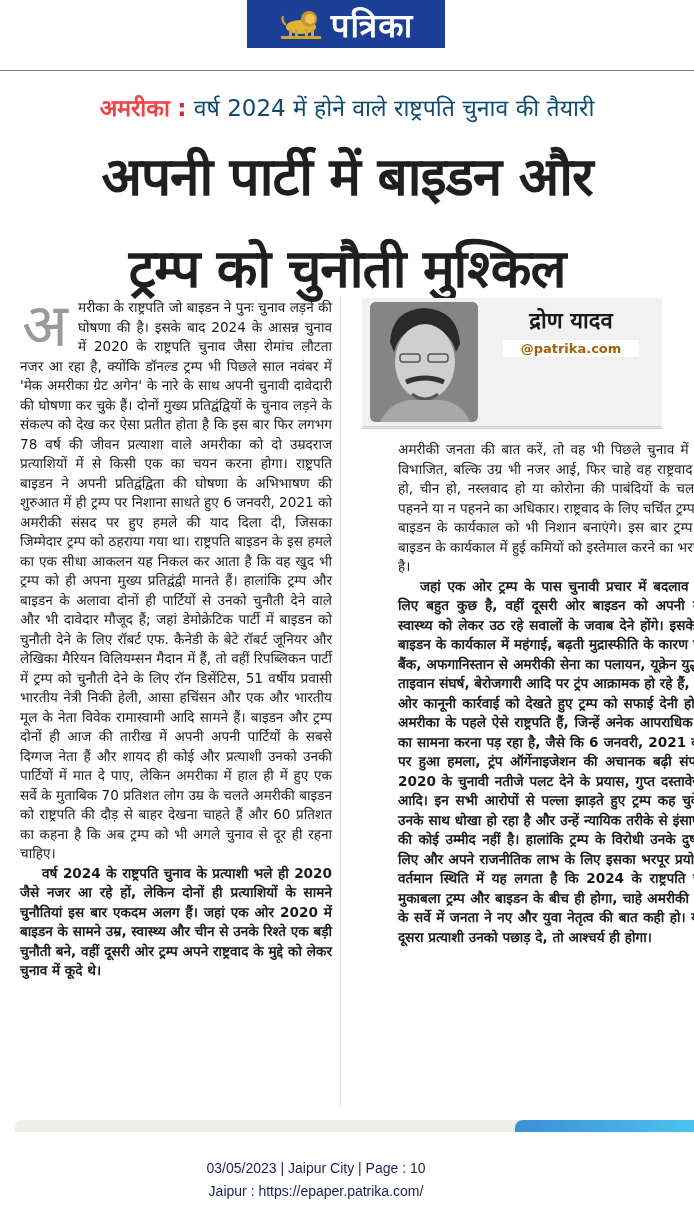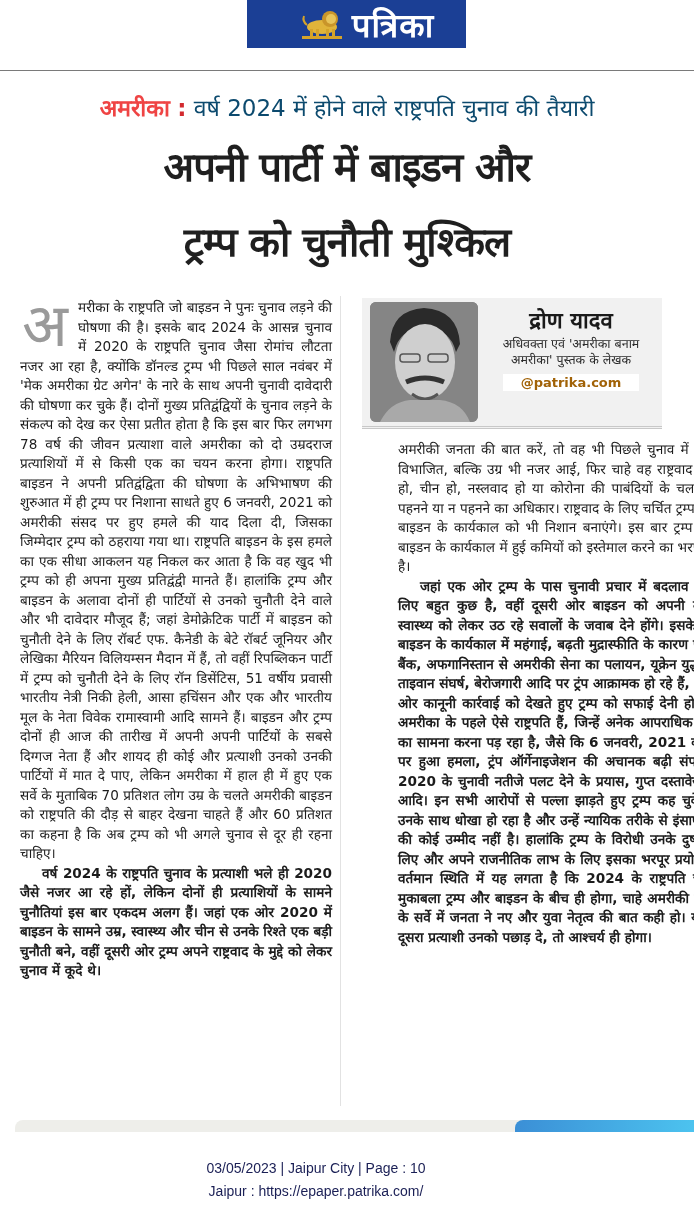--- a/index.html
+++ b/index.html
@@ -1,27 +1,27 @@
 <!DOCTYPE html>
 <html><head>
 <meta charset="utf-8">
 <style>
   html, body { margin: 0; padding: 0; background: #ffffff; }
   body { width: 694px; height: 1232px; position: relative; overflow: hidden; font-family: "DejaVu Sans", sans-serif; color: #1a1a1a; }
-  .masthead { position: absolute; left: 247px; top: 0; width: 198px; height: 48px; background: #1b3f95; display: flex; align-items: center; justify-content: center; gap: 8px; padding-left: 21px; }
+  .masthead { position: absolute; left: 247px; top: 0; width: 198px; height: 48px; background: #1b3f95; display: flex; align-items: center; justify-content: center; gap: 8px; }
   .lion { width: 44px; height: 34px; }
   .brand { color: #ffffff; font-size: 33px; font-weight: bold; font-family: "DejaVu Sans", sans-serif; letter-spacing: 1px; }
   .top-rule { position: absolute; left: 0; top: 70px; width: 694px; height: 1px; background: #7a7a7a; }
   .kicker { position: absolute; left: 0; top: 91px; width: 694px; text-align: center; font-size: 23px; font-family: "DejaVu Sans", sans-serif; white-space: nowrap; }
   .kicker .region { color: #ef4444; font-weight: bold; }
   .kicker .sep { color: #d22a2f; font-weight: bold; }
   .kicker .rest { color: #0c4a6e; }
-  .headline { position: absolute; left: 0; width: 694px; text-align: center; font-size: 40px; font-weight: bold; color: #1f1f1f; font-family: "DejaVu Sans", sans-serif; white-space: nowrap; letter-spacing: -1px; }
+  .headline { position: absolute; left: 0; width: 694px; text-align: center; font-size: 53px; font-weight: bold; color: #1f1f1f; font-family: "DejaVu Sans", sans-serif; white-space: nowrap; letter-spacing: -1px; }
   .hl1 { top: 138px; }
-  .hl2 { top: 213px; }
+  .hl2 { top: 230px; }
   .col { position: absolute; font-size: 13.6px; line-height: 19.5px; text-align: justify; color: #1c1c1c; font-family: "DejaVu Sans", sans-serif; }
   .col-left { left: 20px; top: 298px; width: 312px; }
   .col-right { left: 350px; top: 440px; width: 338px; margin-left: 48px; }
   .dropcap { float: left; font-size: 60px; line-height: 50px; color: #9a9a9a; margin: 2px 8px 0 0; width: 50px; text-align: center; }
   .para { margin: 0; }
   .indent { text-indent: 22px; font-weight: bold; }
   .col-divider { position: absolute; left: 340px; top: 296px; width: 1px; height: 810px; background: #e2e2e2; }
   .author-box { position: absolute; left: 362px; top: 298px; width: 300px; height: 128px; background: #f1f1f1; border-bottom: 3px double #c8c8c8; }
   .author-photo { position: absolute; left: 8px; top: 4px; width: 108px; height: 120px; border-radius: 6px; background: linear-gradient(180deg, #7a7a7a 0%, #8e8e8e 100%); overflow: hidden; }
   .author-photo svg { width: 108px; height: 120px; display: block; }
@@ -82,21 +82,20 @@
       <ellipse cx="55" cy="60" rx="30" ry="38" fill="#cfcfcf"></ellipse>
       <rect x="30" y="52" width="20" height="8" rx="3" fill="none" stroke="#555" stroke-width="1.5"></rect>
       <rect x="58" y="52" width="20" height="8" rx="3" fill="none" stroke="#555" stroke-width="1.5"></rect>
       <path d="M36 80 Q55 72 74 80" stroke="#333" stroke-width="5" fill="none"></path>
       <path d="M42 92 Q55 102 68 92" stroke="#555" stroke-width="3" fill="none"></path>
       <path d="M10 120 Q20 100 40 98 L70 98 Q92 100 100 120 Z" fill="#a9a9a9"></path>
     </svg>
   </div>
   <div class="author-info">
     <div class="author-name">द्रोण यादव</div>
-    <div class="author-desc">अधिवक्ता एवं 'अमरीका बनाम अमरीका' पुस्तक के लेखक</div>
     <div class="author-handle">@patrika.com</div>
   </div>
 </div>
 
 <div class="col col-right">
   <p class="para">अमरीकी जनता की बात करें, तो वह भी पिछले चुनाव में न केवल विभाजित, बल्कि उग्र भी नजर आई, फिर चाहे वह राष्ट्रवाद का मुद्दा हो, चीन हो, नस्लवाद हो या कोरोना की पाबंदियों के चलते मास्क पहनने या न पहनने का अधिकार। राष्ट्रवाद के लिए चर्चित ट्रम्प इस बार बाइडन के कार्यकाल को भी निशान बनाएंगे। इस बार ट्रम्प के पास बाइडन के कार्यकाल में हुई कमियों को इस्तेमाल करने का भरपूर मौका है।</p>
   <p class="para indent">जहां एक ओर ट्रम्प के पास चुनावी प्रचार में बदलाव करने के लिए बहुत कुछ है, वहीं दूसरी ओर बाइडन को अपनी उम्र और स्वास्थ्य को लेकर उठ रहे सवालों के जवाब देने होंगे। इसके अलावा बाइडन के कार्यकाल में महंगाई, बढ़ती मुद्रास्फीति के कारण फेल होते बैंक, अफगानिस्तान से अमरीकी सेना का पलायन, यूक्रेन युद्ध, चीन-ताइवान संघर्ष, बेरोजगारी आदि पर ट्रंप आक्रामक हो रहे हैं, तो दूसरी ओर कानूनी कार्रवाई को देखते हुए ट्रम्प को सफाई देनी होगी। ट्रम्प अमरीका के पहले ऐसे राष्ट्रपति हैं, जिन्हें अनेक आपराधिक मुकदमों का सामना करना पड़ रहा है, जैसे कि 6 जनवरी, 2021 को संसद पर हुआ हमला, ट्रंप ऑर्गेनाइजेशन की अचानक बढ़ी संपत्ति और 2020 के चुनावी नतीजे पलट देने के प्रयास, गुप्त दस्तावेज रखना आदि। इन सभी आरोपों से पल्ला झाड़ते हुए ट्रम्प कह चुके हैं कि उनके साथ धोखा हो रहा है और उन्हें न्यायिक तरीके से इंसाफ मिलने की कोई उम्मीद नहीं है। हालांकि ट्रम्प के विरोधी उनके दुष्प्रचार के लिए और अपने राजनीतिक लाभ के लिए इसका भरपूर प्रयोग करेंगे। वर्तमान स्थिति में यह लगता है कि 2024 के राष्ट्रपति चुनाव में मुकाबला ट्रम्प और बाइडन के बीच ही होगा, चाहे अमरीकी एजेंसियों के सर्वे में जनता ने नए और युवा नेतृत्व की बात कही हो। यदि कोई दूसरा प्रत्याशी उनको पछाड़ दे, तो आश्चर्य ही होगा।</p>
 </div>
 
 <div class="footer-bar"></div>

